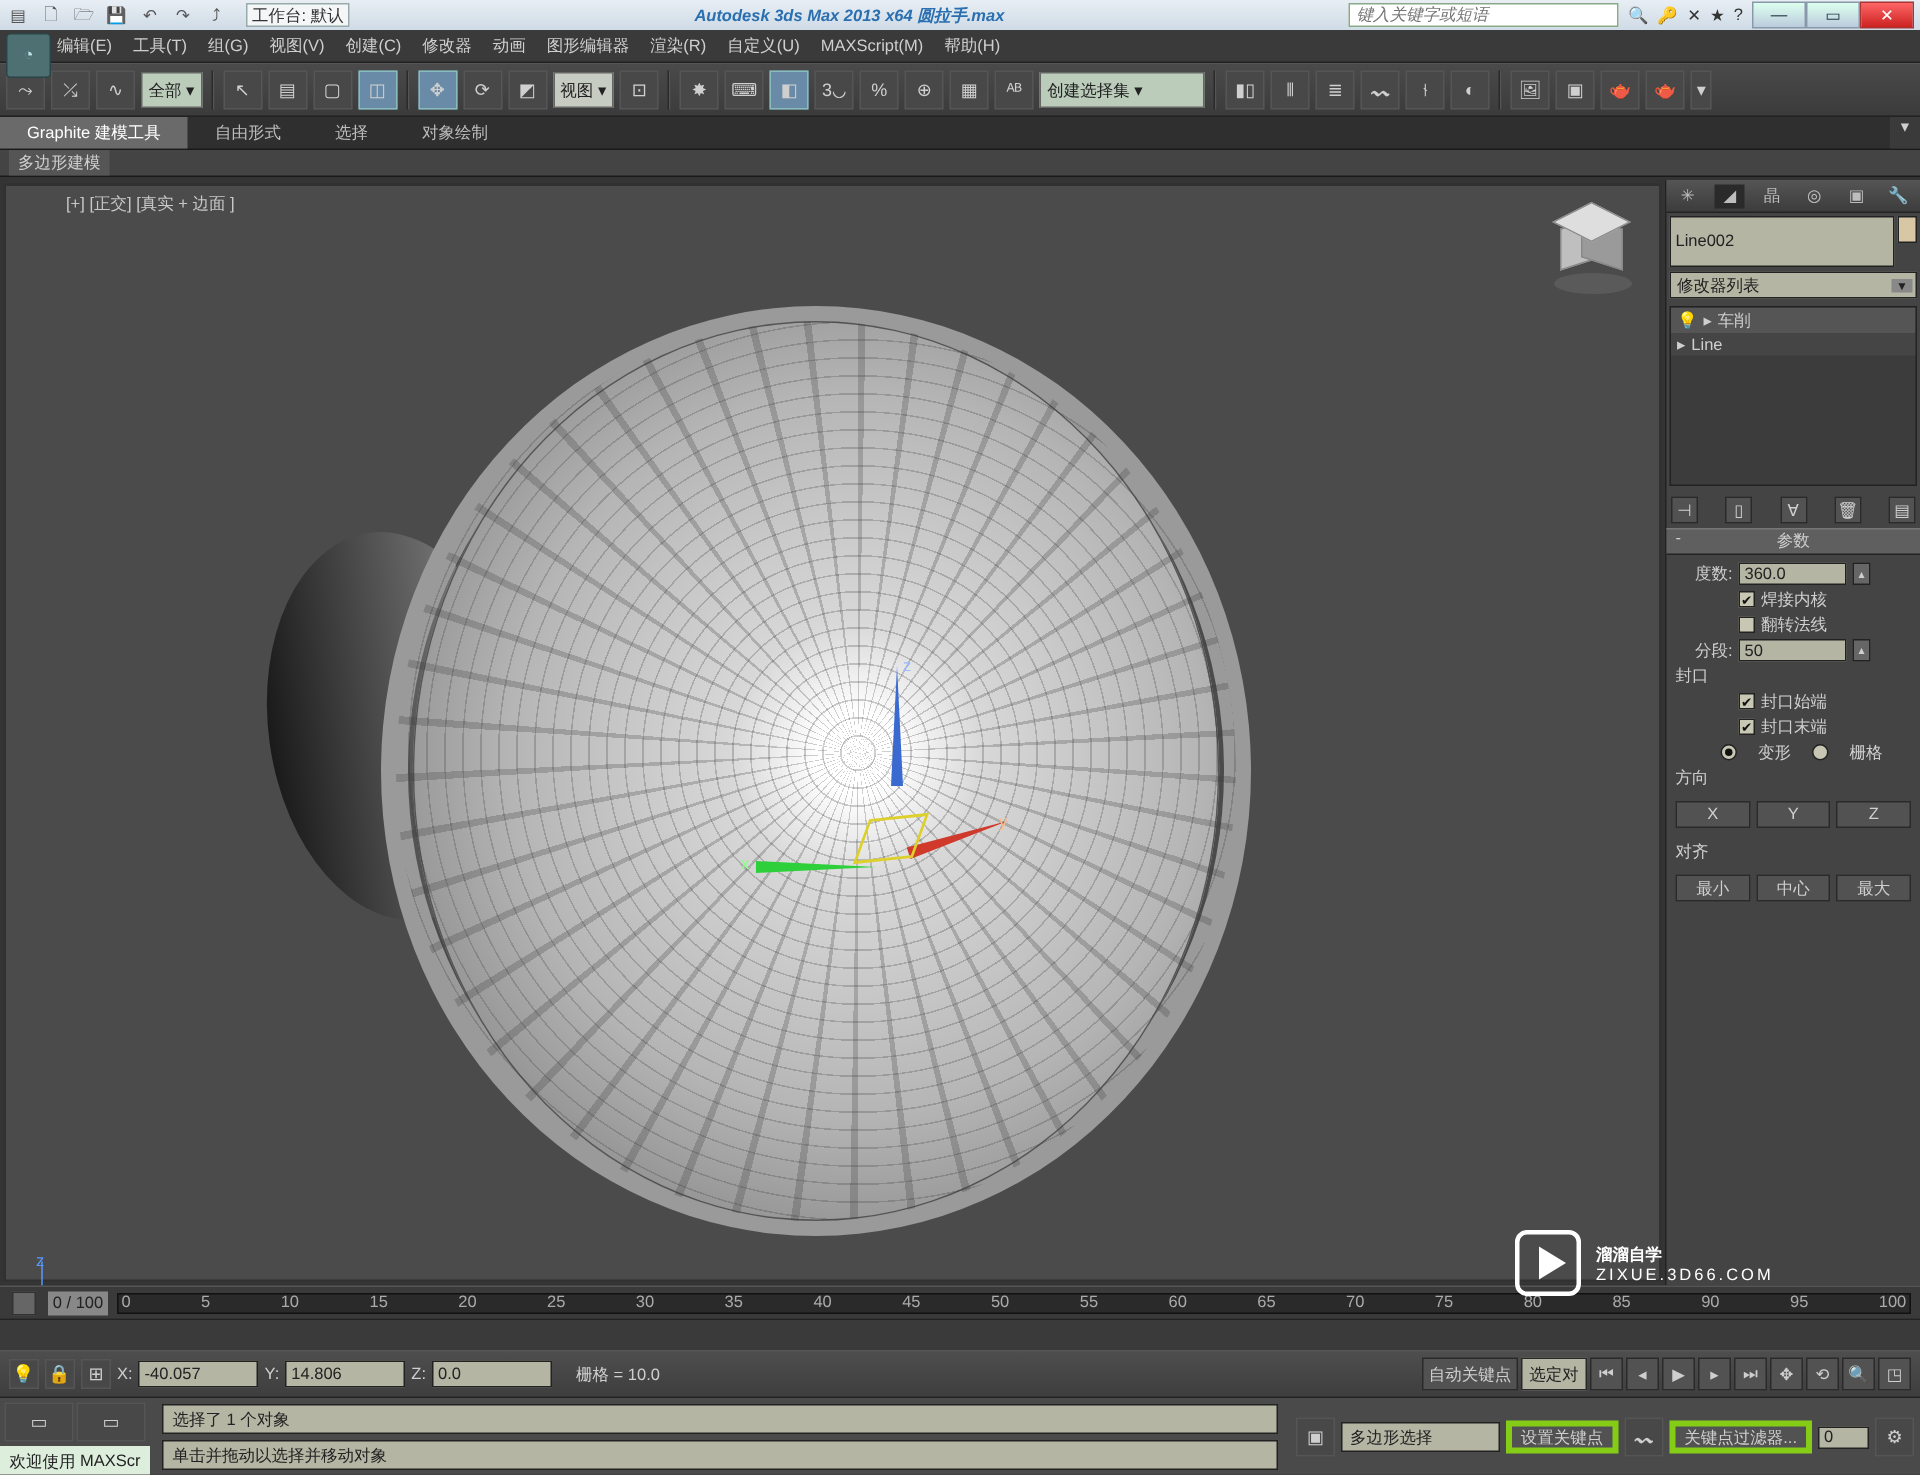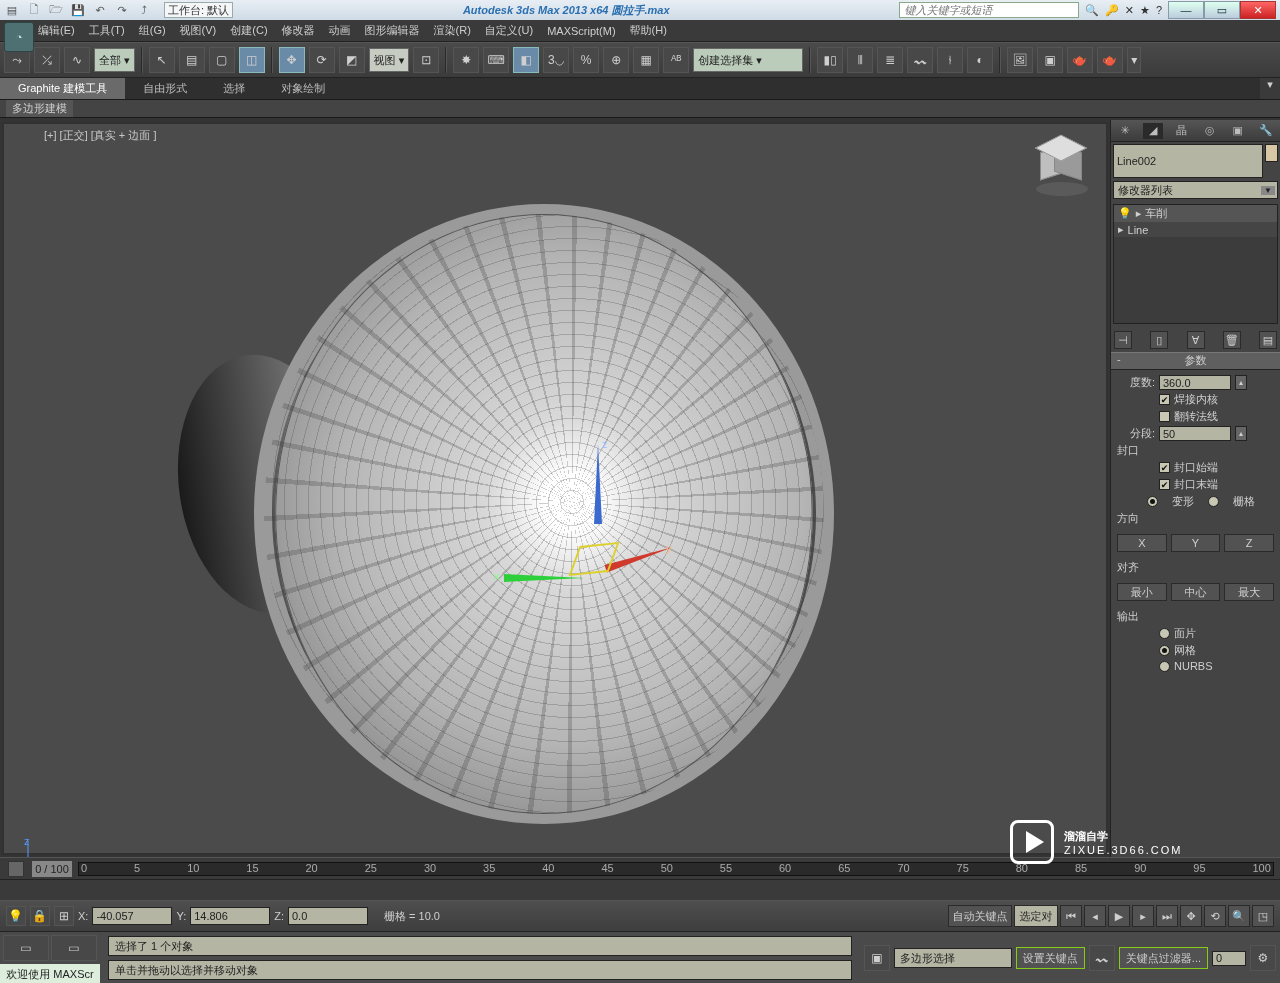--- a/index.html
+++ b/index.html
@@ -107,21 +107,21 @@
 .coord-bar .lbl{color:#cfcfcf;}
 .coord-bar .play-btns{display:flex; gap:2px; margin-left:auto;}
 .coord-bar .play-btns span{width:22px; height:22px; background:#525252; border:1px solid #2a2a2a; display:flex; align-items:center; justify-content:center;}
 .bottom2{display:flex; height:52px;}
 .bottom2 .left{width:100px; display:flex; flex-direction:column;}
 .bottom2 .left .mx{background:#ded; color:#222; height:20px; display:flex; align-items:center; justify-content:center; margin-top:auto;}
 .bottom2 .mid{flex:1; display:flex; flex-direction:column; justify-content:flex-start; padding:4px 8px; gap:4px;}
 .bottom2 .mid .line{height:20px; background:#b5b5a4; border:1px solid #222; color:#222; display:flex; align-items:center; padding:0 6px;}
 .bottom2 .right{width:420px; display:flex; align-items:center; gap:4px; padding:4px;}
 .bottom2 .right .cell{height:20px; background:#b5b5a4; border:1px solid #222; color:#222; padding:0 5px; display:flex; align-items:center;}
-.bottom2 .right .btn{height:22px; background:#525252; border:1px solid #84cc16; padding:0 6px; display:flex; align-items:center;}
+.bottom2 .right .btn{height:22px; background:#525252; border:4px solid #84cc16; padding:0 6px; display:flex; align-items:center;}
 
 .watermark{position:absolute; right:20px; bottom:106px; height:70px; width:250px; display:flex; align-items:center; gap:10px; color:#fff; font-size:28px; font-weight:bold; pointer-events:none;}
 .watermark .play{width:44px; height:44px; border:3px solid #fff; border-radius:8px; display:flex; align-items:center; justify-content:center;}
 .watermark .play:before{content:""; border-left:18px solid #fff; border-top:11px solid transparent; border-bottom:11px solid transparent; margin-left:5px;}
 .watermark .txt small{display:block; font-size:11px; letter-spacing:2px; font-weight:normal; color:#fff;}
 .axis-mini{position:absolute; font-size:9px;}
 </style>
 </head>
 <body>
 
@@ -339,37 +339,20 @@
     <div class="param">
         <div class="r">
           <span class="lbl2">对齐</span>
         </div>
       </div>
     <div class="btn-row">
       <div class="bb">最小</div>
       <div class="bb">中心</div>
       <div class="bb">最大</div>
     </div>
-    <div class="param">
-      <div class="r">
-          <span class="lbl2">输出</span>
-        </div>
-      <div class="r" style="padding-left:42px">
-          <span class="rdo"></span>
-          <span>面片</span>
-        </div>
-      <div class="r" style="padding-left:42px">
-          <span class="rdo on"></span>
-          <span>网格</span>
-        </div>
-      <div class="r" style="padding-left:42px">
-          <span class="rdo"></span>
-          <span>NURBS</span>
-        </div>
-    </div>
   </div>
 </div>
 
 <div class="timeline">
   <div style="width:16px;height:16px; background:#666; border:1px solid #333; margin-left:8px"></div>
   <div class="slider-lead">0 / 100</div>
   <div class="track">
     <div class="ticklabels">
       <span>0</span>
         <span>5</span>

